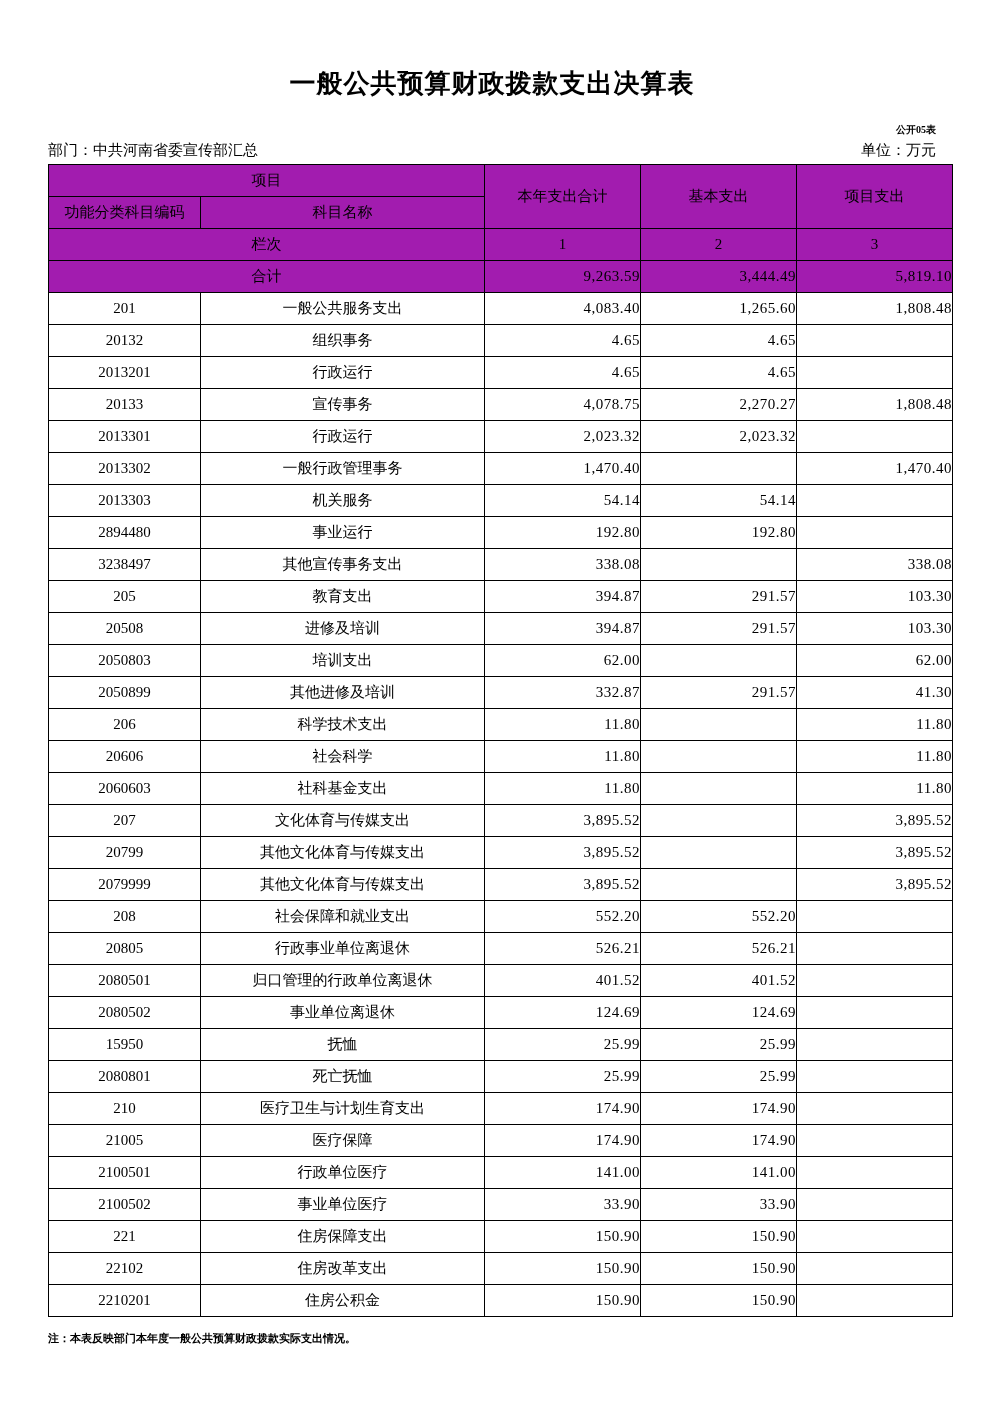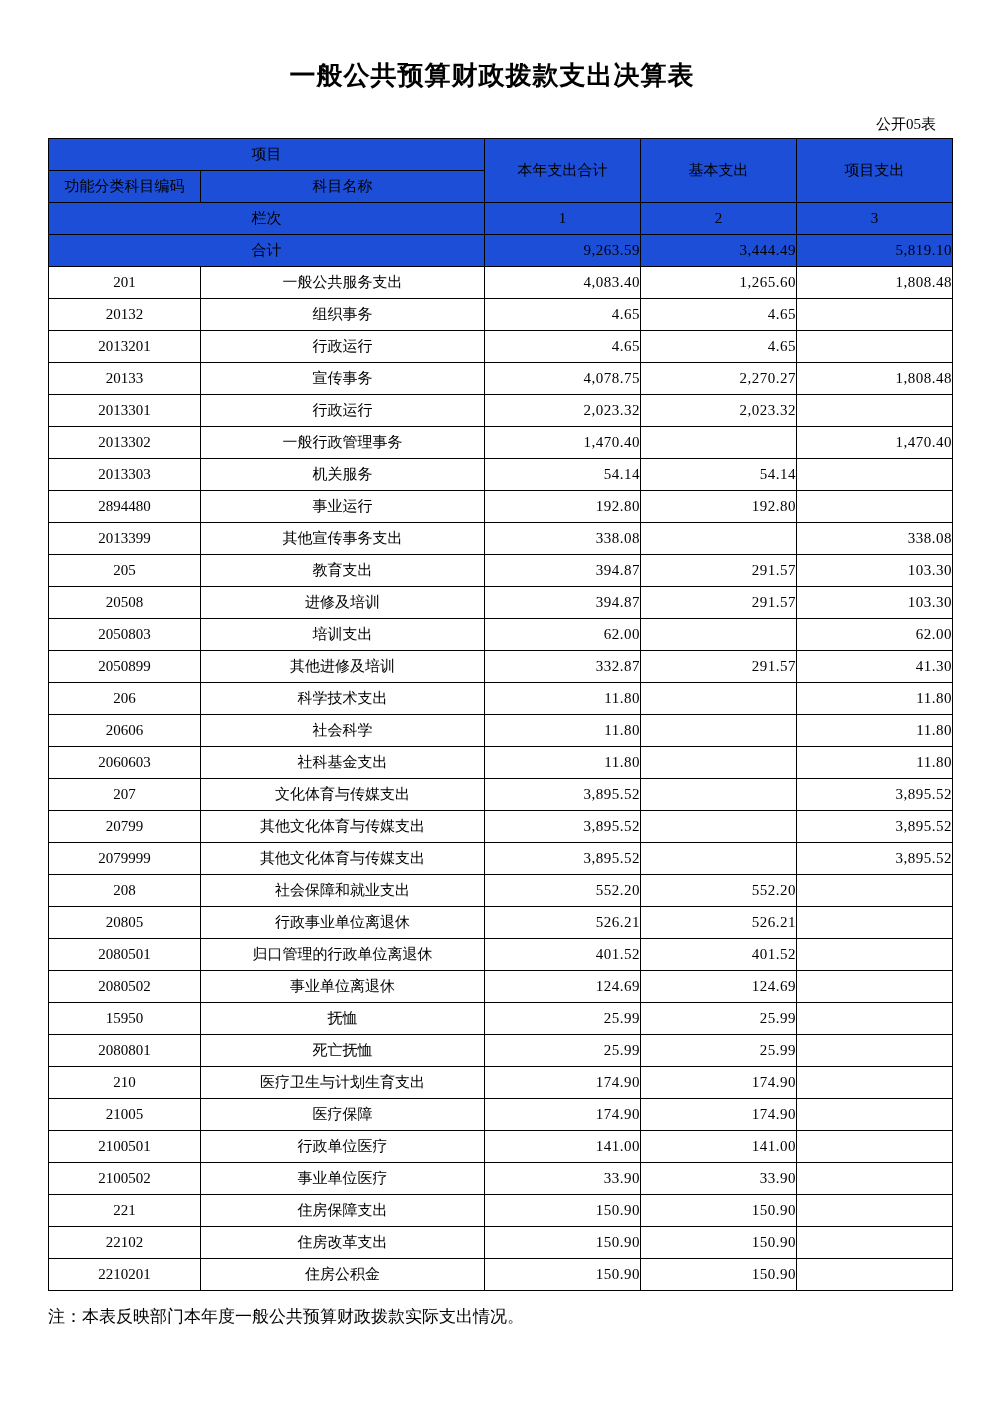--- a/index.html
+++ b/index.html
@@ -11,35 +11,36 @@
     width: 1000px;
     height: 1413px;
     font-family: "Liberation Serif", "DejaVu Serif", serif;
     color: #000000;
     position: relative;
   }
   .page {
     width: 984px;
     height: 1413px;
     box-sizing: border-box;
-    padding: 0 48px;
+    padding: 8px 48px;
     position: relative;
   }
   .doc-title {
     text-align: center;
     font-size: 26px;
     font-weight: bold;
     letter-spacing: 1px;
     padding-top: 58px;
     font-family: "DejaVu Serif", "Liberation Serif", serif;
   }
   .meta-right {
     text-align: right;
-    font-size: 15px;
+    font-size: 10px;
     margin-top: 22px;
+    font-weight: bold;
   }
   .meta-row {
     display: flex;
     justify-content: space-between;
     align-items: flex-end;
     margin-top: 4px;
     font-size: 15px;
   }
   table.budget {
     border-collapse: collapse;
@@ -50,21 +51,21 @@
   }
   table.budget td, table.budget th {
     border: 1px solid #000000;
     padding: 0;
     height: 31px;
     font-weight: normal;
     font-size: 15px;
     vertical-align: middle;
   }
   .hdr {
-    background: #1d4ed8;
+    background: #a21caf;
     text-align: center;
   }
   .hdr-tall {
     height: 44px;
   }
   .col-code { width: 152px; }
   .col-name { width: 284px; }
   .col-num  { width: 156px; }
 
   .cell-code {
@@ -78,32 +79,37 @@
   .cell-num {
     text-align: right;
     padding-right: 10px;
     font-family: "Liberation Serif", serif;
     letter-spacing: 0.5px;
   }
   .ind0 { padding-left: 10px; }
   .ind1 { padding-left: 26px; }
   .note {
     margin-top: 14px;
-    font-size: 17px;
+    font-size: 11px;
+    font-weight: bold;
   }
 </style>
 </head>
 <body>
 
 <div class="page">
 
   <div class="doc-title">一般公共预算财政拨款支出决算表</div>
 
   <div class="meta-right">公开05表</div>
 
+  <div class="meta-row">
+    <div>部门：中共河南省委宣传部汇总</div>
+    <div>单位：万元</div>
+  </div>
 
   <table class="budget">
     <colgroup>
       <col class="col-code">
       <col class="col-name">
       <col class="col-num">
       <col class="col-num">
       <col class="col-num">
     </colgroup>
     <thead>
@@ -181,21 +187,21 @@
           <td class="cell-num"></td>
         </tr>
         <tr>
           <td class="cell-code">2894480</td>
           <td class="cell-name ind1">事业运行</td>
           <td class="cell-num">192.80</td>
           <td class="cell-num">192.80</td>
           <td class="cell-num"></td>
         </tr>
         <tr>
-          <td class="cell-code">2013399</td>
+          <td class="cell-code">3238497</td>
           <td class="cell-name ind1">其他宣传事务支出</td>
           <td class="cell-num">338.08</td>
           <td class="cell-num"></td>
           <td class="cell-num">338.08</td>
         </tr>
         <tr>
           <td class="cell-code">205</td>
           <td class="cell-name ind0">教育支出</td>
           <td class="cell-num">394.87</td>
           <td class="cell-num">291.57</td>

